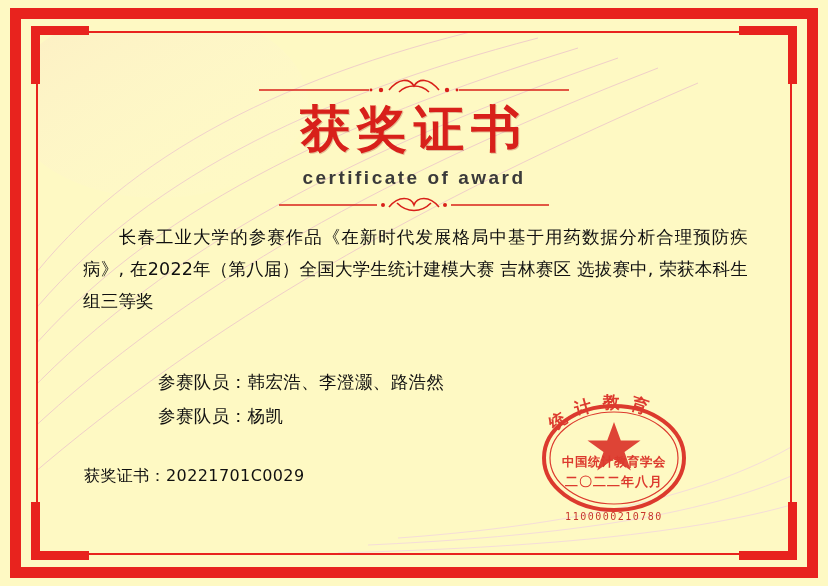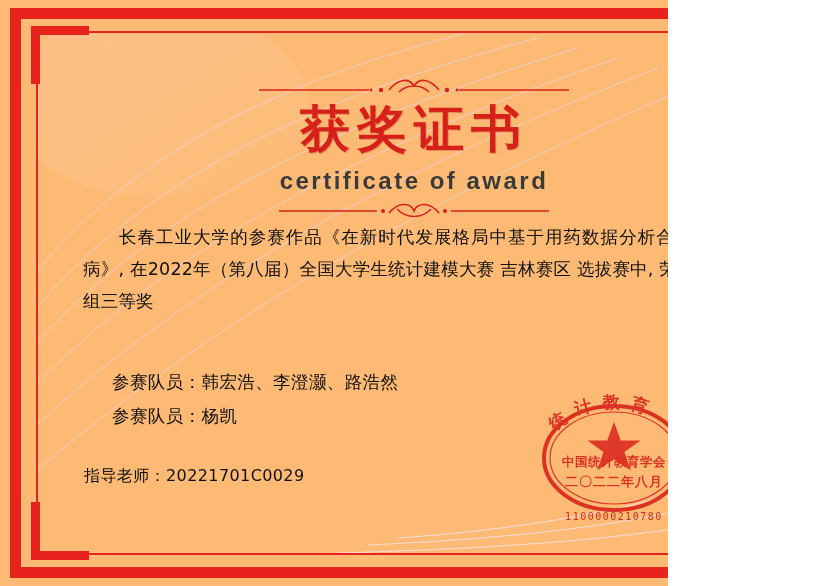--- a/index.html
+++ b/index.html
@@ -9,23 +9,23 @@
   }
   body {
     width: 828px;
     height: 586px;
     overflow: hidden;
     font-family: "Liberation Sans", sans-serif;
   }
 
   #certificate {
     position: relative;
-    width: 668px;
+    width: 828px;
     height: 586px;
-    background: #fdba74;
+    background: #fef9c3;
     overflow: hidden;
   }
 
   
   .frame-outer {
     position: absolute;
     left: 10px;
     top: 8px;
     width: 808px;
     height: 570px;
@@ -103,21 +103,21 @@
     font-size: 50px;
     font-weight: bold;
     color: #d8201a;
     letter-spacing: 7px;
     line-height: 1.18;
     margin: 0;
     text-shadow: 1px 1px 0 rgba(150,10,10,0.25);
   }
   .title-en {
     font-family: "Liberation Sans", sans-serif;
-    font-size: 24px;
+    font-size: 19px;
     font-weight: bold;
     color: #3a3a3a;
     letter-spacing: 2.5px;
     margin-top: 8px;
   }
 
   
   .body-text {
     position: absolute;
     left: 83px;
@@ -138,20 +138,21 @@
     left: 112px;
     top: 365px;
     width: 540px;
     font-family: "DejaVu Sans", "Liberation Sans", sans-serif;
     color: #101010;
   }
   .detail-line {
     font-size: 17.5px;
     line-height: 34px;
     letter-spacing: 0.4px;
+    margin-left: 46px;
   }
 
   .cert-no {
     position: absolute;
     left: 84px;
     top: 466px;
     font-family: "DejaVu Sans", "Liberation Sans", sans-serif;
     font-size: 16px;
     color: #101010;
     letter-spacing: 0.4px;
@@ -258,21 +259,21 @@
   <div class="details">
     <div class="detail-line">
       <span>参赛队员：</span><span>韩宏浩、李澄灏、路浩然</span>
     </div>
     <div class="detail-line">
       <span>参赛队员：</span><span>杨凯</span>
     </div>
   </div>
 
   <div class="cert-no">
-    <span>指导老师：</span><span>20221701C0029</span>
+    <span>获奖证书：</span><span>20221701C0029</span>
   </div>
 
   <div class="seal">
     <svg width="212" height="140" viewBox="0 0 212 140" xmlns="http://www.w3.org/2000/svg">
       <defs>
         <path id="arcTop" d="M 36,72 A 70,52 0 0 1 176,72"></path>
         <path id="arcBottom" d="M 40,74 A 66,48 0 0 0 172,74"></path>
       </defs>
       <g opacity="0.88">
         <ellipse cx="106" cy="70" rx="70" ry="52" fill="none" stroke="#d8201a" stroke-width="4"></ellipse>

